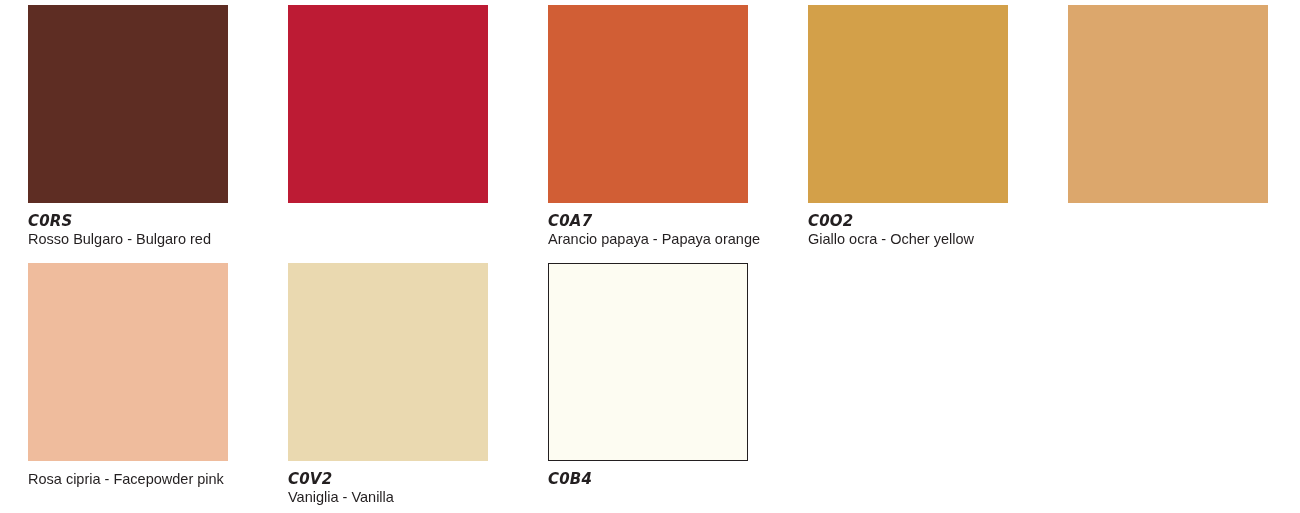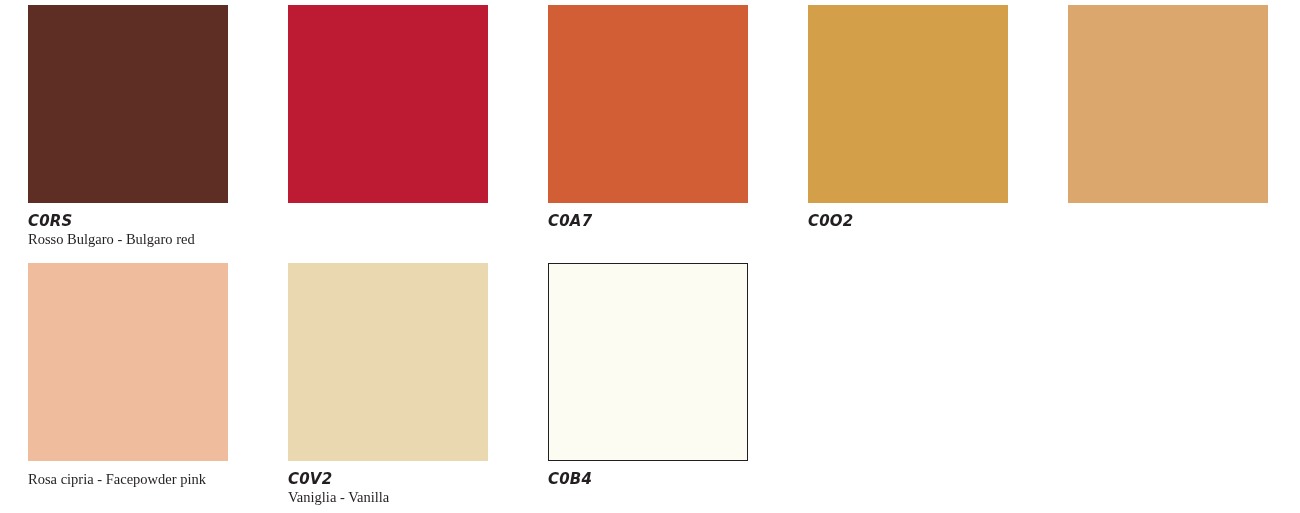--- a/index.html
+++ b/index.html
@@ -44,21 +44,21 @@
   .swatch-code {
     font-family: "DejaVu Sans", sans-serif;
     font-weight: bold;
     font-style: italic;
     font-size: 15px;
     line-height: 17px;
     color: #231f20;
     letter-spacing: 0.2px;
   }
   .swatch-desc {
-    font-family: Liberation Serif, serif;
+    font-family: Liberation Sans, sans-serif;
     font-weight: normal;
     font-size: 14.5px;
     line-height: 17px;
     color: #231f20;
     margin-top: 1px;
   }
 </style>
 </head>
 <body>
 
@@ -70,26 +70,28 @@
         <div class="swatch-desc">Rosso Bulgaro - Bulgaro red</div>
       </div>
     </div>
     <div class="swatch-cell">
       <div class="swatch-chip" style="background-color: rgb(189, 27, 52);"></div>
     </div>
     <div class="swatch-cell">
       <div class="swatch-chip" style="background-color: rgb(209, 94, 53);"></div>
       <div class="swatch-caption">
         <div class="swatch-code">C0A7</div>
+        <div class="swatch-desc">Arancio papaya - Papaya orange</div>
       </div>
     </div>
     <div class="swatch-cell">
       <div class="swatch-chip" style="background-color: rgb(211, 160, 73);"></div>
       <div class="swatch-caption">
         <div class="swatch-code">C0O2</div>
+        <div class="swatch-desc">Giallo ocra - Ocher yellow</div>
       </div>
     </div>
     <div class="swatch-cell">
       <div class="swatch-chip" style="background-color: rgb(220, 167, 108);"></div>
     </div>
     <div class="swatch-cell">
       <div class="swatch-chip" style="background-color: rgb(239, 188, 157);"></div>
       <div class="swatch-caption">
         <div class="swatch-desc">Rosa cipria - Facepowder pink</div>
       </div>

